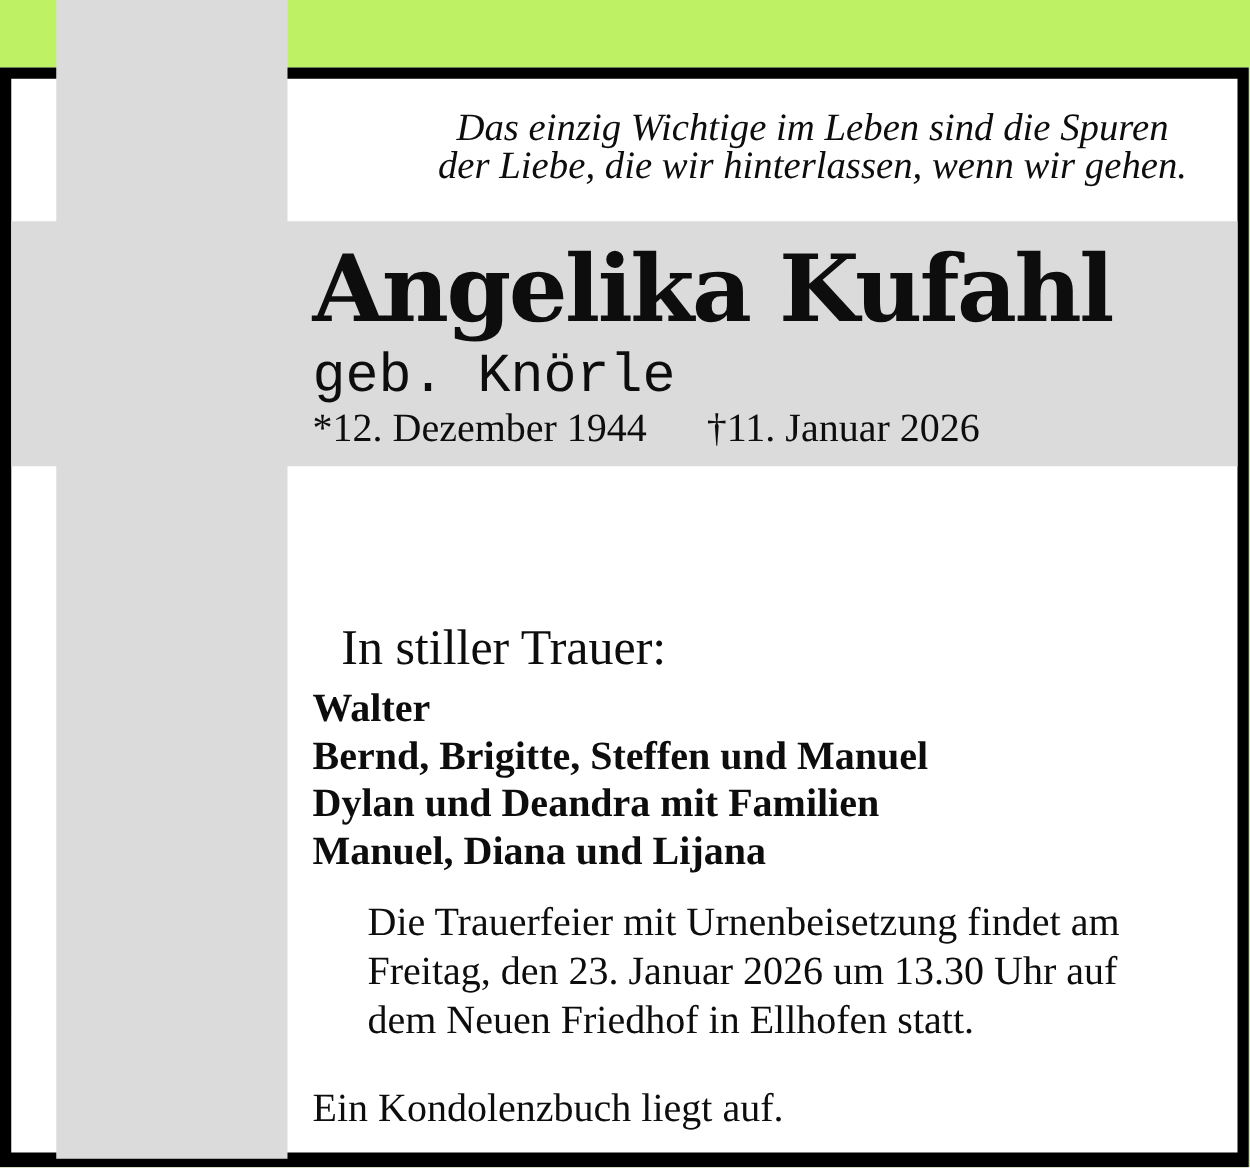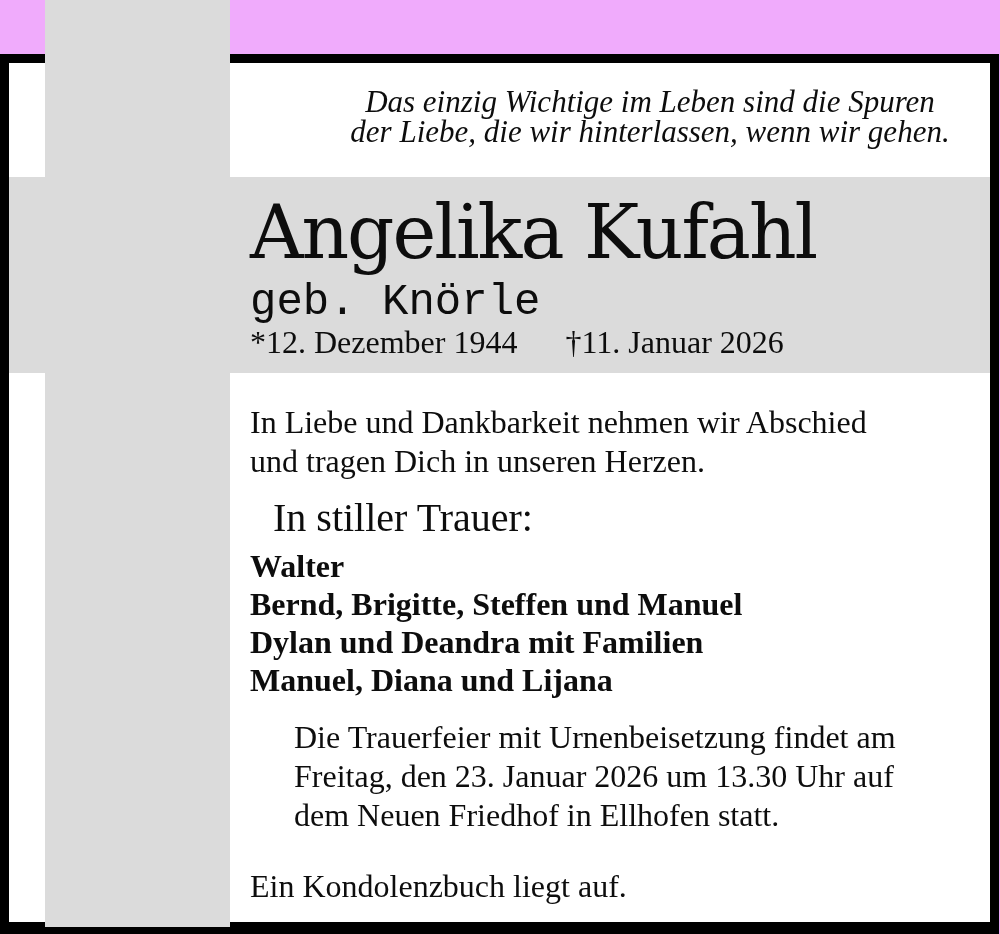--- a/index.html
+++ b/index.html
@@ -1,20 +1,20 @@
 <!DOCTYPE html>
 <html><head>
 <meta charset="utf-8">
 <style>
   html, body { margin: 0; padding: 0; background: #ffffff; }
   #screen {
     position: relative;
     width: 1000px;
     height: 934px;
-    background: #f0abfc;
+    background: #bef264;
     overflow: hidden;
     font-family: "Liberation Serif", "DejaVu Serif", serif;
     color: #0d0d0d;
   }
   
   .frame {
     position: absolute;
     left: 0; top: 54px;
     width: 999px; height: 880px;
     box-sizing: border-box;
@@ -45,21 +45,21 @@
     width: 640px;
     text-align: center;
     font-style: italic;
     font-size: 31px;
     line-height: 30px;
     z-index: 3;
   }
   .deceased-name {
     left: 250px; top: 195px;
     font-family: "DejaVu Serif", "Liberation Serif", serif;
-    font-weight: normal;
+    font-weight: bold;
     font-size: 74px;
     line-height: 74px;
     letter-spacing: -2px;
   }
   .maiden-name { left: 250px; top: 283px; font-size: 44px; line-height: 38px; font-family: Liberation Mono, monospace; }
   .life-dates  { left: 250px; top: 323px; font-size: 32px; line-height: 38px; }
   .life-dates .death-date { margin-left: 48px; }
   .farewell    { left: 250px; top: 403px; font-size: 32px; line-height: 39px; }
   .trauer-label{ left: 250px; top: 498px; font-size: 40px; line-height: 39px; margin-left: 23px; }
   .mourners    { left: 250px; top: 547px; font-size: 32px; line-height: 38px; font-weight: bold; }
@@ -81,24 +81,20 @@
   </div>
 
   <div class="txt deceased-name">Angelika Kufahl</div>
 
   <div class="txt maiden-name">geb. Knörle</div>
 
   <div class="txt life-dates">
     <span class="birth-date">*12. Dezember 1944</span><span class="death-date">†11. Januar 2026</span>
   </div>
 
-  <div class="txt farewell">
-    <div>In Liebe und Dankbarkeit nehmen wir Abschied</div>
-    <div>und tragen Dich in unseren Herzen.</div>
-  </div>
 
   <div class="txt trauer-label">In stiller Trauer:</div>
 
   <div class="txt mourners">
     <div>Walter</div>
     <div>Bernd, Brigitte, Steffen und Manuel</div>
     <div>Dylan und Deandra mit Familien</div>
     <div>Manuel, Diana und Lijana</div>
   </div>
 

